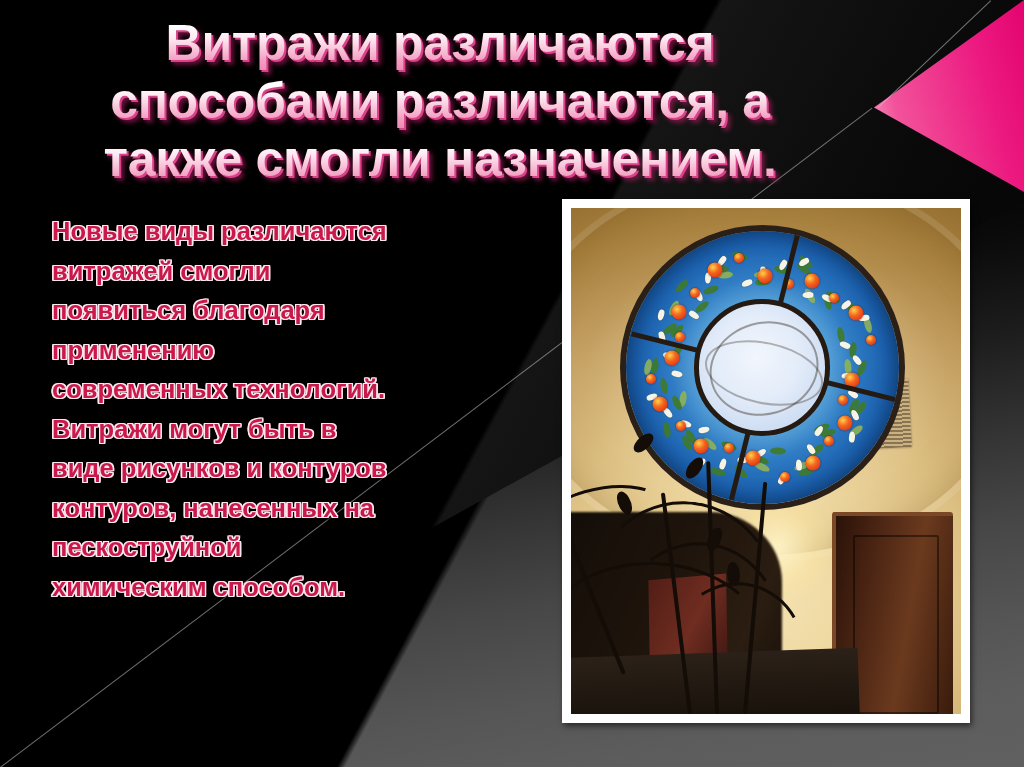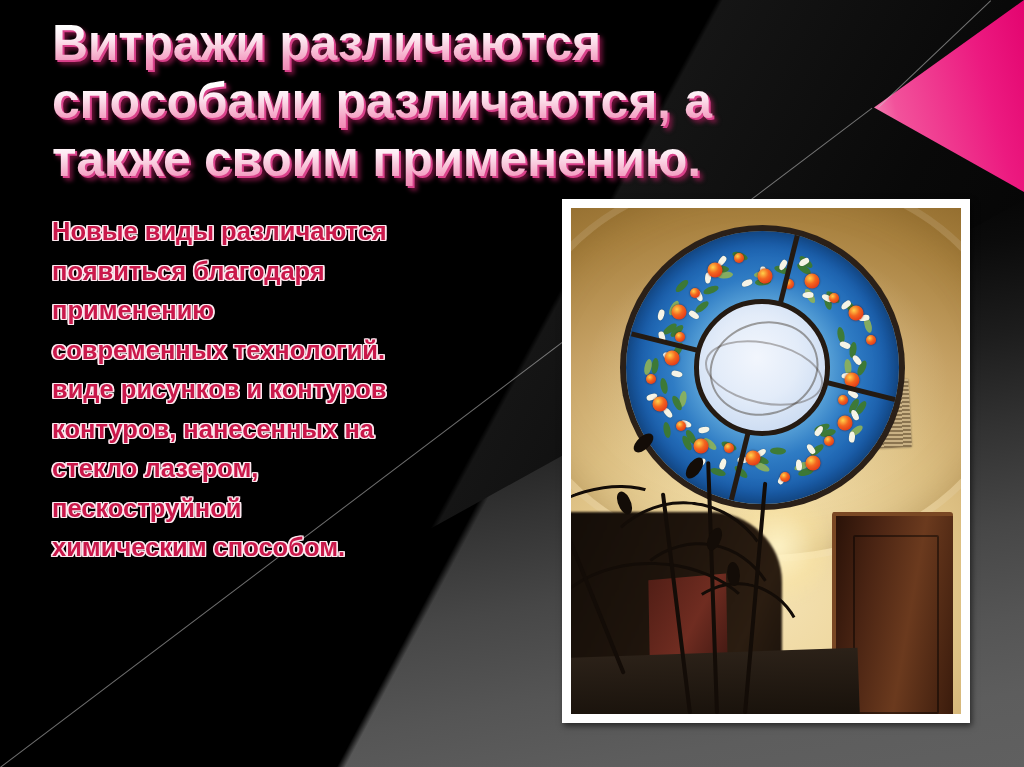--- a/index.html
+++ b/index.html
@@ -69,22 +69,23 @@
     right:0; top:0;
     width:150px; height:192px;
     background:linear-gradient(255deg, #e3046f 0%, #ec1a80 30%, #f2529b 78%, #f9a7c6 100%);
     clip-path:polygon(100% 0, 100% 100%, 0 56%);
     pointer-events:none;
   }
 
   
   #title {
     position:absolute;
-    left:52px; top:14px;
+    left:60px; top:14px;
     width:760px;
+    text-align:center;
   }
   #title .tline {
     font-size:50px;
     line-height:58px;
     font-weight:bold;
     letter-spacing:-0.3px;
     white-space:nowrap;
     background:linear-gradient(to bottom,
        #ffffff 0%, #ffffff 22%, #fdeaf2 42%,
        #f8c3d8 62%, #f49ec2 80%, #ef86b2 100%);
@@ -342,31 +343,32 @@
   <div class="wedge-dark-mid"></div>
 
   <div class="magenta-tri"></div>
 
   <div class="hairline main"></div>
   <div class="hairline corner"></div>
 
   <div id="title">
     <div class="tline">Витражи различаются</div>
     <div class="tline">способами различаются, а</div>
-    <div class="tline">также своим применению.</div>
+    <div class="tline">также смогли назначением.</div>
   </div>
 
   <div id="bodytext">
     <div class="bline">Новые виды различаются</div>
+    <div class="bline">витражей смогли</div>
     <div class="bline">появиться благодаря</div>
     <div class="bline">применению</div>
     <div class="bline">современных технологий.</div>
+    <div class="bline">Витражи могут быть в</div>
     <div class="bline">виде рисунков и контуров</div>
     <div class="bline">контуров, нанесенных на</div>
-    <div class="bline">стекло лазером,</div>
     <div class="bline">пескоструйной</div>
     <div class="bline">химическим способом.</div>
   </div>
 
   <div id="photo-frame">
     <div id="photo">
 
       <div class="room-base"></div>
       <div class="dome-ring"></div>
       <div class="dome-ring2"></div>

